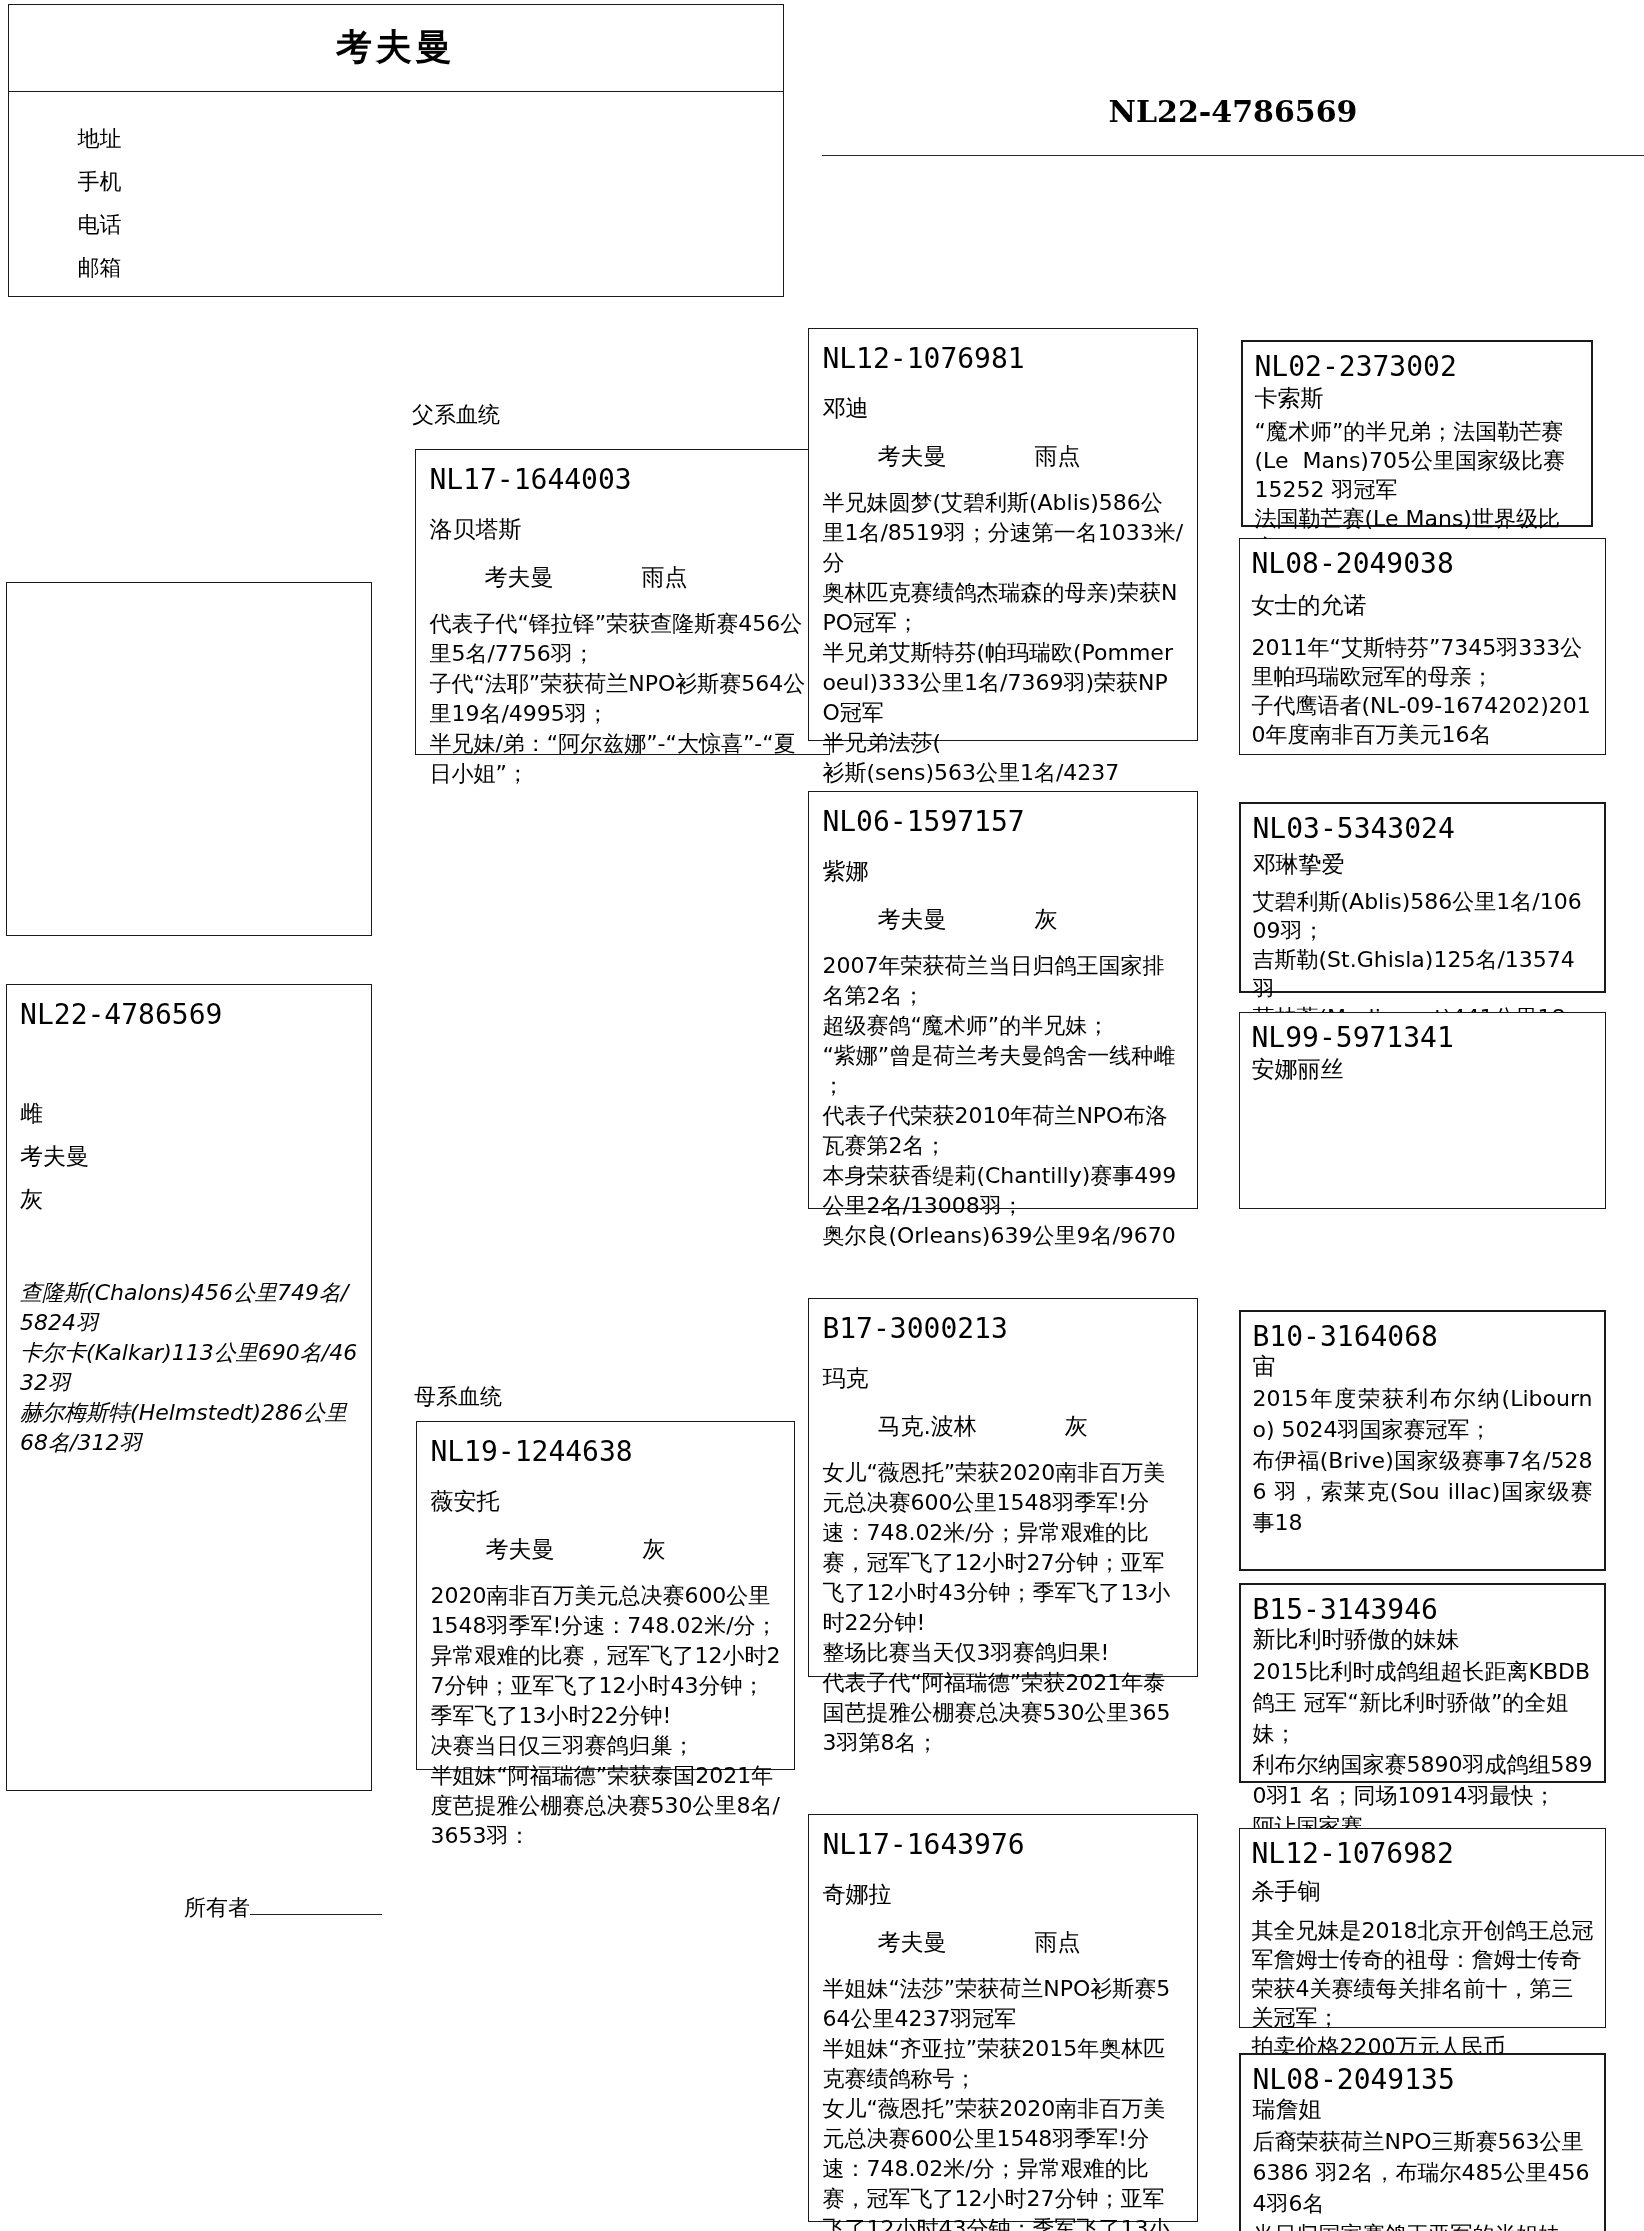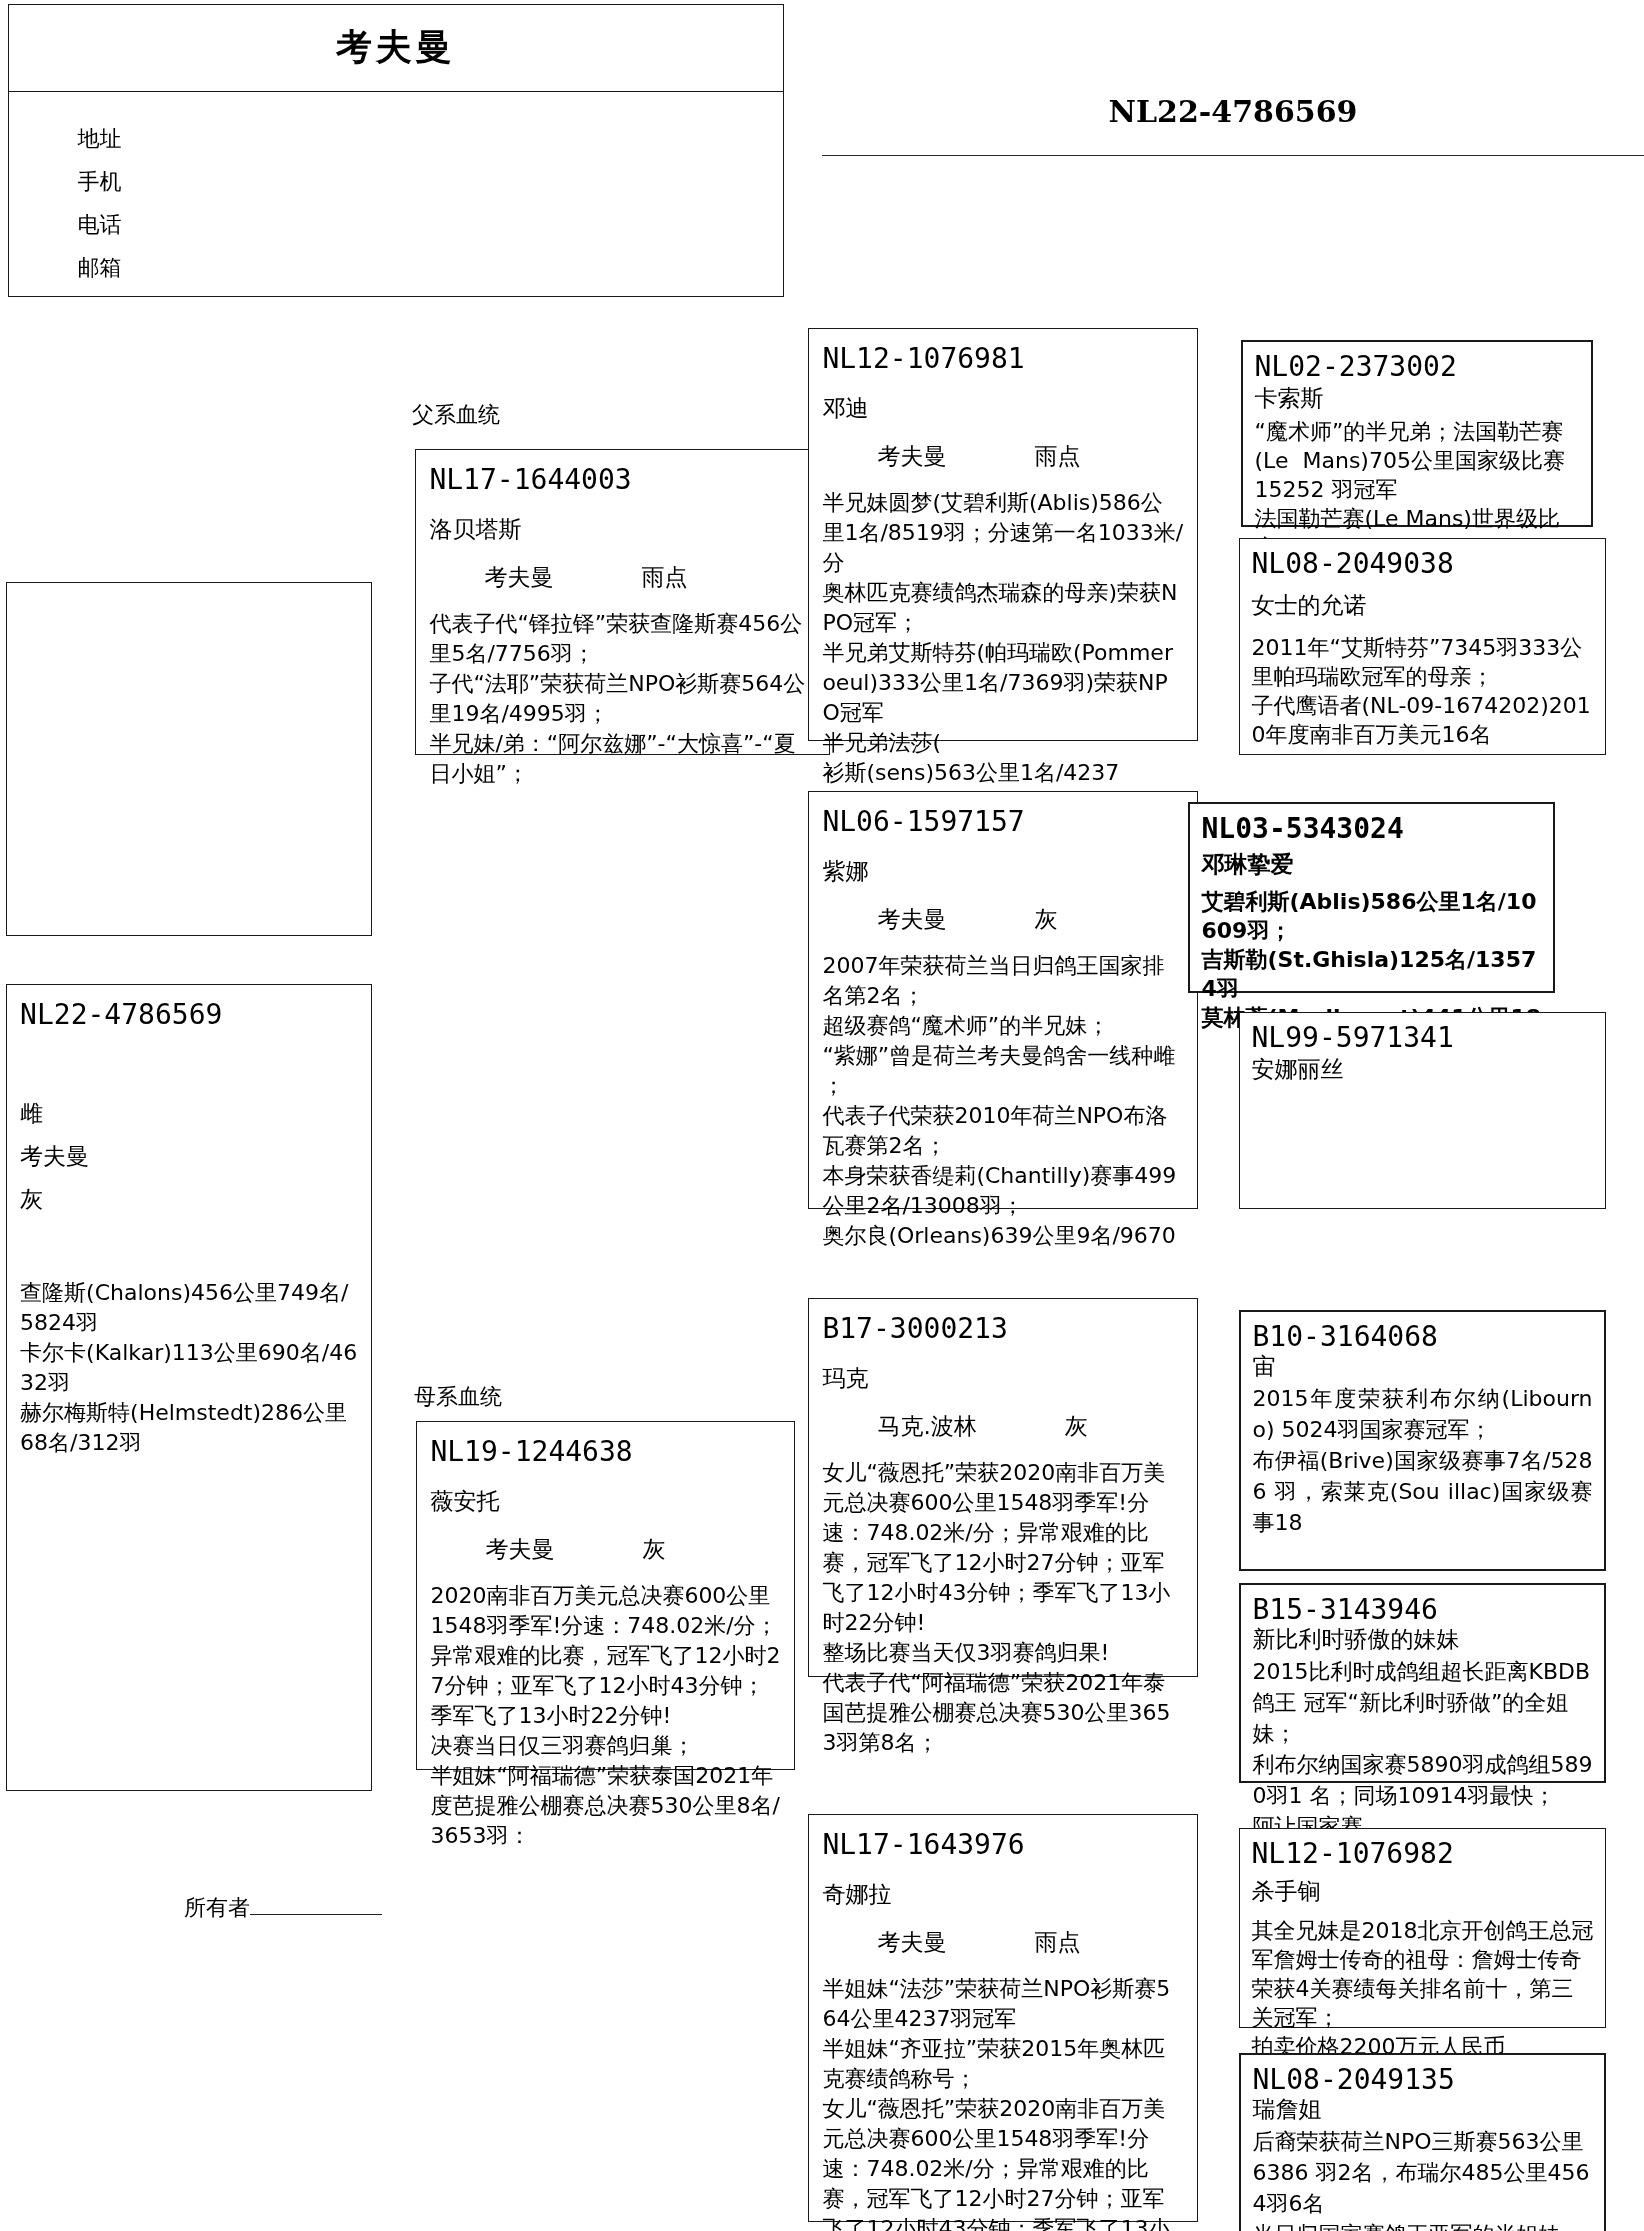--- a/index.html
+++ b/index.html
@@ -42,21 +42,21 @@
   .rbox.tight .ring{margin-bottom:1.9px;}
   .rbox.tight .pname{margin-bottom:1.9px;}
   .rbox.tight{line-height:31px;}
   .rbox.justify .details{text-align:justify;}
   
   .empty-box{position:absolute;left:5.7px;top:582px;width:366px;height:354px;
     border:1.9px solid #1a1a1a;box-sizing:border-box;}
   #subject-box{left:5.7px;top:984px;width:366px;height:807px;}
   #subject-box .ring{margin-bottom:63px;}
   .subj-line{font-size:23px;line-height:43px;}
-  #subject-box .details{margin-top:57px;}
+  #subject-box .details{margin-top:57px;font-style:italic;}
   
   .owner{position:absolute;left:184px;top:1891px;font-size:22px;}
   .sig-line{display:inline-block;width:132px;border-bottom:1.9px solid #222;
     height:23px;vertical-align:baseline;}
 </style>
 </head>
 <body>
 
 <div id="page">
 
@@ -175,21 +175,21 @@
 法国勒芒赛(Le Mans)世界级比赛</div>
   </div>
 
   <div class="pbox rbox" style="left:1239px;top:538px;width:367px;height:217px;">
     <div class="ring">NL08-2049038</div>
     <div class="pname">女士的允诺</div>
     <div class="details">2011年“艾斯特芬”7345羽333公里帕玛瑞欧冠军的母亲；
 子代鹰语者(NL-09-1674202)2010年度南非百万美元16名</div>
   </div>
 
-  <div class="pbox rbox thick" style="left:1188px;top:802px;width:367px;height:191px;font-weight:bold;">
+  <div class="pbox rbox thick" style="left:1239px;top:802px;width:367px;height:191px;">
     <div class="ring" style="margin-bottom:7.6px;">NL03-5343024</div>
     <div class="pname" style="margin-bottom:7.6px;">邓琳挚爱</div>
     <div class="details">艾碧利斯(Ablis)586公里1名/10609羽；
 吉斯勒(St.Ghisla)125名/13574羽
 莫林蔻(Morlincout)441公里18</div>
   </div>
 
   <div class="pbox rbox" style="left:1239px;top:1012px;width:367px;height:197px;">
     <div class="ring" style="margin-bottom:3px;">NL99-5971341</div>
     <div class="pname" style="margin-bottom:7.6px;">安娜丽丝</div>

